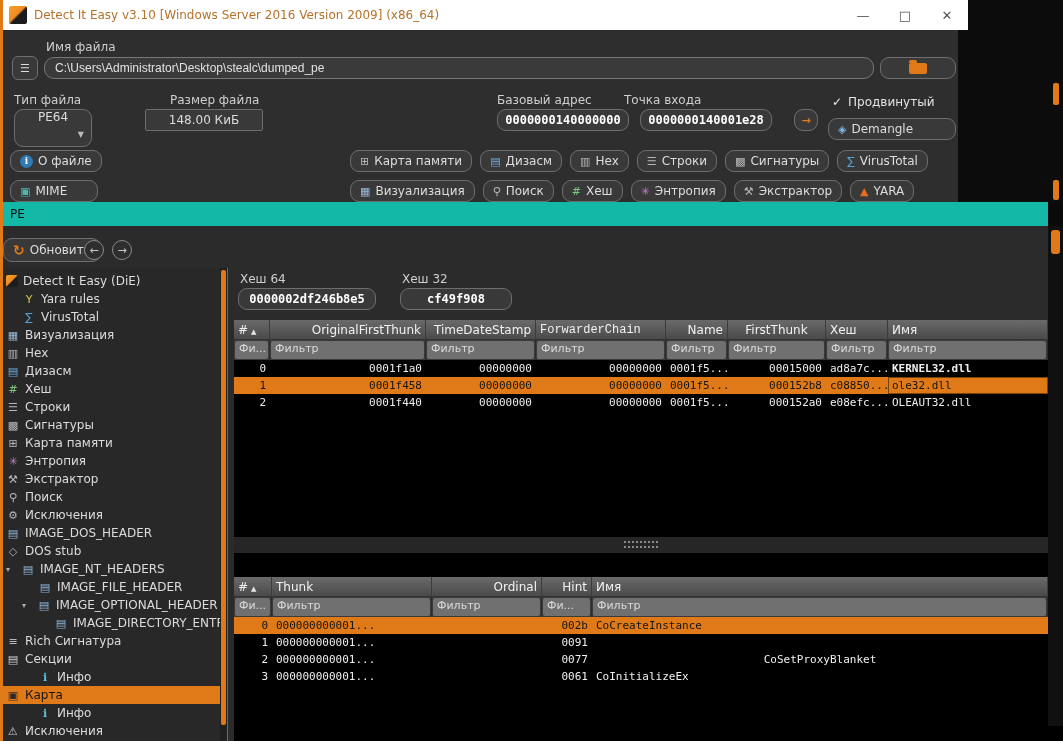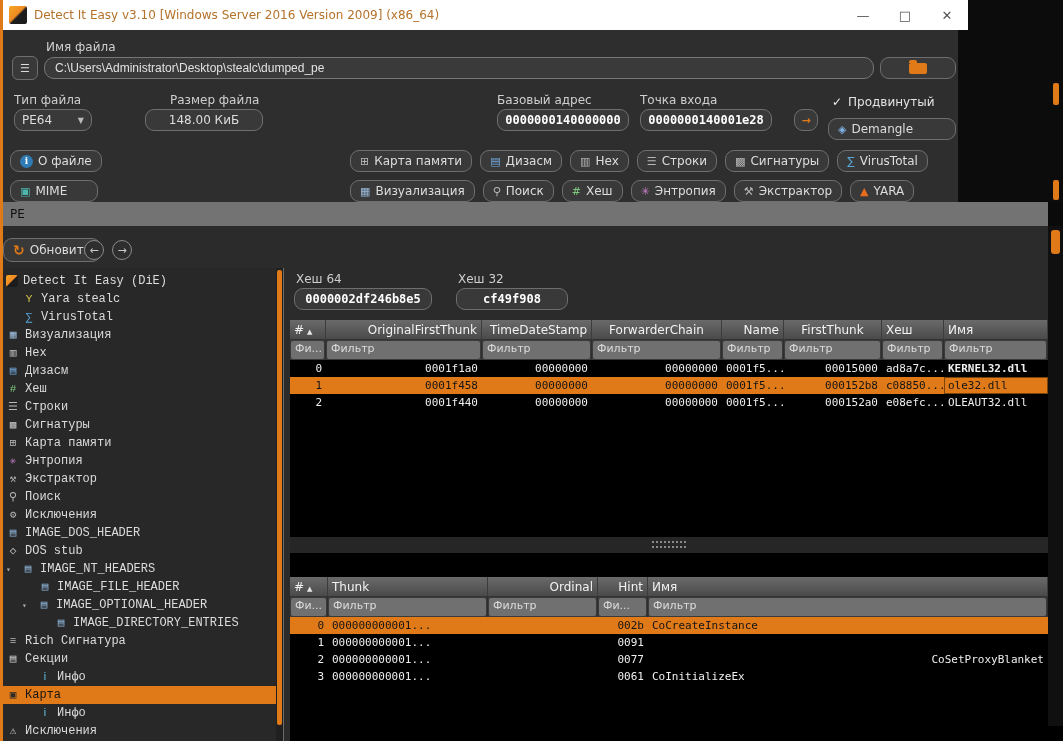--- a/index.html
+++ b/index.html
@@ -28,42 +28,42 @@
   .lbl{position:absolute;color:#cfcfcf;font-size:12px;white-space:nowrap;}
   .field,.btn{background:#393939;border:1px solid #6e6e6e;border-radius:9px;color:#ddd;}
   .btn{display:inline-flex;align-items:center;justify-content:center;gap:5px;font-size:12px;padding:0 9px;height:22px;white-space:nowrap;cursor:default;}
   .ico{font-size:11px;line-height:1;}
   .path-input{position:absolute;left:44px;top:27px;width:830px;height:22px;background:#3a3a3a;border:1px solid #777;
     border-radius:10px;color:#e2e2e2;font-size:12px;padding:0 10px;outline:none;}
   .folder-ico{display:inline-block;width:18px;height:11px;background:var(--accent,#e07a18);border-radius:2px;position:relative;}
   .folder-ico::before{content:"";position:absolute;left:0;top:-3px;width:8px;height:3px;background:var(--accent,#e07a18);border-radius:2px 2px 0 0;}
   .mono-center{font-family:"DejaVu Sans Mono","Liberation Mono",monospace;font-weight:bold;color:#fff;text-align:center;
     line-height:20px;font-size:12px;border-radius:9px;height:22px;position:absolute;}
-  .plain-center{text-align:center;line-height:20px;height:22px;position:absolute;border-radius:9px;color:#dcdcdc;}
-  .select-box{position:absolute;display:flex;align-items:center;height:22px;padding:0 7px;gap:6px;}
+  .plain-center{text-align:center;line-height:20px;height:22px;position:absolute;border-radius:2px;color:#dcdcdc;}
+  .select-box{position:absolute;display:flex;align-items:center;height:38px;padding:0 7px;gap:6px;flex-direction:column;}
   .select-arrow{margin-left:auto;font-size:8px;color:#bbb;}
   .checkbox{position:absolute;display:flex;align-items:center;gap:6px;color:#e3e3e3;}
   .check-ico{color:#f0f0f0;font-size:12px;font-weight:bold;}
   .circle-i{display:inline-flex;width:13px;height:13px;border-radius:50%;background:#2e7bb5;color:#fff;
     align-items:center;justify-content:center;font-size:9px;font-weight:bold;font-family:"DejaVu Serif",serif;}
   .tb-row{position:absolute;display:flex;gap:8px;}
 
   
-  .tabbar{position:absolute;left:0;top:202px;width:1048px;height:24px;background:#737373;display:flex;align-items:center;z-index:3;}
+  .tabbar{position:absolute;left:0;top:202px;width:1048px;height:24px;background:#14b8a6;display:flex;align-items:center;z-index:3;}
   .tab-pe{margin-left:10px;color:#101010;font-size:12px;}
   .tab-corner{position:absolute;left:1048px;top:202px;width:15px;height:24px;background:#0a0a0a;z-index:11;}
   .navbar{position:absolute;left:0;top:226px;width:1048px;height:42px;background:#2b2b2b;z-index:2;}
   .refresh-btn{position:absolute;left:3px;top:12px;height:24px;border-radius:9px;}
   .refresh-ico{color:var(--accent,#e07a18);font-size:14px;font-weight:bold;}
   .nav-circle{position:absolute;width:20px;height:20px;border:1px solid #8a8a8a;border-radius:50%;background:#2e2e2e;
     display:flex;align-items:center;justify-content:center;color:#c8c8c8;font-size:11px;top:14px;}
 
   
   .main{position:absolute;left:0;top:268px;width:1048px;height:473px;display:flex;z-index:1;}
-  .sidebar{width:276px;background:#282828;padding-top:4px;overflow:hidden;flex:none;font-family:Liberation Mono, monospace;}
+  .sidebar{width:220px;background:#282828;padding-top:4px;overflow:hidden;flex:none;}
   .tree-item{height:18px;display:flex;align-items:center;gap:5px;color:#dcdcdc;font-size:12px;white-space:nowrap;overflow:hidden;}
   .tree-item.selected{background:var(--accent,#e07a18);color:var(--selection_text,#141414);}
   .tree-item.selected .tree-icon{color:#2a2a2a !important;}
   .tree-icon{width:14px;text-align:center;font-size:11px;flex:none;line-height:1;}
   .tree-arrow{width:10px;color:#aaa;font-size:8px;flex:none;}
   .die-mini{width:12px;height:12px;border-radius:2px;background:linear-gradient(135deg,#f5a623 0%,#f08a24 46%,#1c1c1c 54%,#1c1c1c 100%);}
   .sidebar-scrollcol{width:7px;background:#202020;position:relative;flex:none;}
   .sidebar-thumb{position:absolute;left:1px;top:2px;width:5px;height:455px;background:var(--accent,#e07a18);border-radius:2px;}
   .v-splitter{width:7px;background:#2b2b2b;border-left:1px solid #6a6a6a;flex:none;}
   .tables-col{flex:1;min-width:0;display:flex;flex-direction:column;background:#2b2b2b;}
@@ -120,21 +120,21 @@
       <span class="ico">☰</span>
     </div>
     <input class="path-input" readonly="" value="C:\Users\Administrator\Desktop\stealc\dumped_pe" style="">
     <div class="btn abs" style="left:880px;top:27px;width:76px;height:22px;">
       <span class="folder-ico"></span>
     </div>
 
     <div class="lbl" style="left:14px;top:63px">Тип файла</div>
     <div class="lbl" style="left:170px;top:63px">Размер файла</div>
     <div class="lbl" style="left:497px;top:63px">Базовый адрес</div>
-    <div class="lbl" style="left:640px;top:63px">Точка входа</div>
+    <div class="lbl" style="left:624px;top:63px">Точка входа</div>
 
     <div class="checkbox" style="left:832px;top:65px">
       <span class="check-ico">✓</span>
       <span>Продвинутый</span>
     </div>
 
     <div class="field select-box" style="left:14px;top:79px;width:78px;">
       <span>PE64</span>
       <span class="select-arrow">▼</span>
     </div>
@@ -227,21 +227,21 @@
   </div>
 
   <div class="main">
     <div class="sidebar" id="sidebar-tree">
         <div class="tree-item" style="padding-left: 6px;">
           <span class="tree-icon die-mini"></span>
           <span class="tree-label">Detect It Easy (DiE)</span>
         </div>
         <div class="tree-item" style="padding-left: 22px;">
           <span class="tree-icon" style="color: rgb(216, 200, 74);">Y</span>
-          <span class="tree-label">Yara stealc</span>
+          <span class="tree-label">Yara rules</span>
         </div>
         <div class="tree-item" style="padding-left: 22px;">
           <span class="tree-icon" style="color: rgb(88, 166, 216);">∑</span>
           <span class="tree-label">VirusTotal</span>
         </div>
         <div class="tree-item" style="padding-left: 6px;">
           <span class="tree-icon" style="color: rgb(154, 184, 216);">▦</span>
           <span class="tree-label">Визуализация</span>
         </div>
         <div class="tree-item" style="padding-left: 6px;">
@@ -346,21 +346,21 @@
         <div class="field mono-center" style="left:4px;top:20px;width:138px;">0000002df246b8e5</div>
         <div class="lbl" style="left:168px;top:4px">Хеш 32</div>
         <div class="field mono-center" style="left:166px;top:20px;width:112px;">cf49f908</div>
       </div>
 
       <div class="table-wrap1" id="import-table">
           <div class="tbl-head" style="grid-template-columns: 36px 156px 110px 130px 62px 98px 62px minmax(0px, 1fr);">
             <div class="th" style="text-align: left;">#<span class="sort-arrow">▲</span></div>
             <div class="th" style="text-align: right;">OriginalFirstThunk</div>
             <div class="th" style="text-align: right;">TimeDateStamp</div>
-            <div class="th" style="text-align: center;">ForwarderChain</div>
+            <div class="th" style="text-align: left; font-family: Liberation Mono, monospace;">ForwarderChain</div>
             <div class="th" style="text-align: right;">Name</div>
             <div class="th" style="text-align: center;">FirstThunk</div>
             <div class="th" style="text-align: left;">Хеш</div>
             <div class="th" style="text-align: left;">Имя</div>
           </div>
           <div class="tbl-filter" style="grid-template-columns: 36px 156px 110px 130px 62px 98px 62px minmax(0px, 1fr);">
             <div class="fc">
               <div class="filter-box">Фи...</div>
             </div>
             <div class="fc">
@@ -457,21 +457,21 @@
             <div class="td" style="text-align: right;">1</div>
             <div class="td" style="text-align: left;">000000000001...</div>
             <div class="td" style="text-align: right;"></div>
             <div class="td" style="text-align: right;">0091</div>
           </div>
           <div class="tbl-row" style="grid-template-columns: 38px 160px 110px 50px minmax(0px, 1fr);">
             <div class="td" style="text-align: right;">2</div>
             <div class="td" style="text-align: left;">000000000001...</div>
             <div class="td" style="text-align: right;"></div>
             <div class="td" style="text-align: right;">0077</div>
-            <div class="td" style="text-align: right;">CoSetProxyBlanket</div>
+            <div class="td" style="text-align: center;">CoSetProxyBlanket</div>
           </div>
           <div class="tbl-row" style="grid-template-columns: 38px 160px 110px 50px minmax(0px, 1fr);">
             <div class="td" style="text-align: right;">3</div>
             <div class="td" style="text-align: left;">000000000001...</div>
             <div class="td" style="text-align: right;"></div>
             <div class="td" style="text-align: right;">0061</div>
             <div class="td" style="text-align: left;">CoInitializeEx</div>
           </div>
         </div>
     </div>

